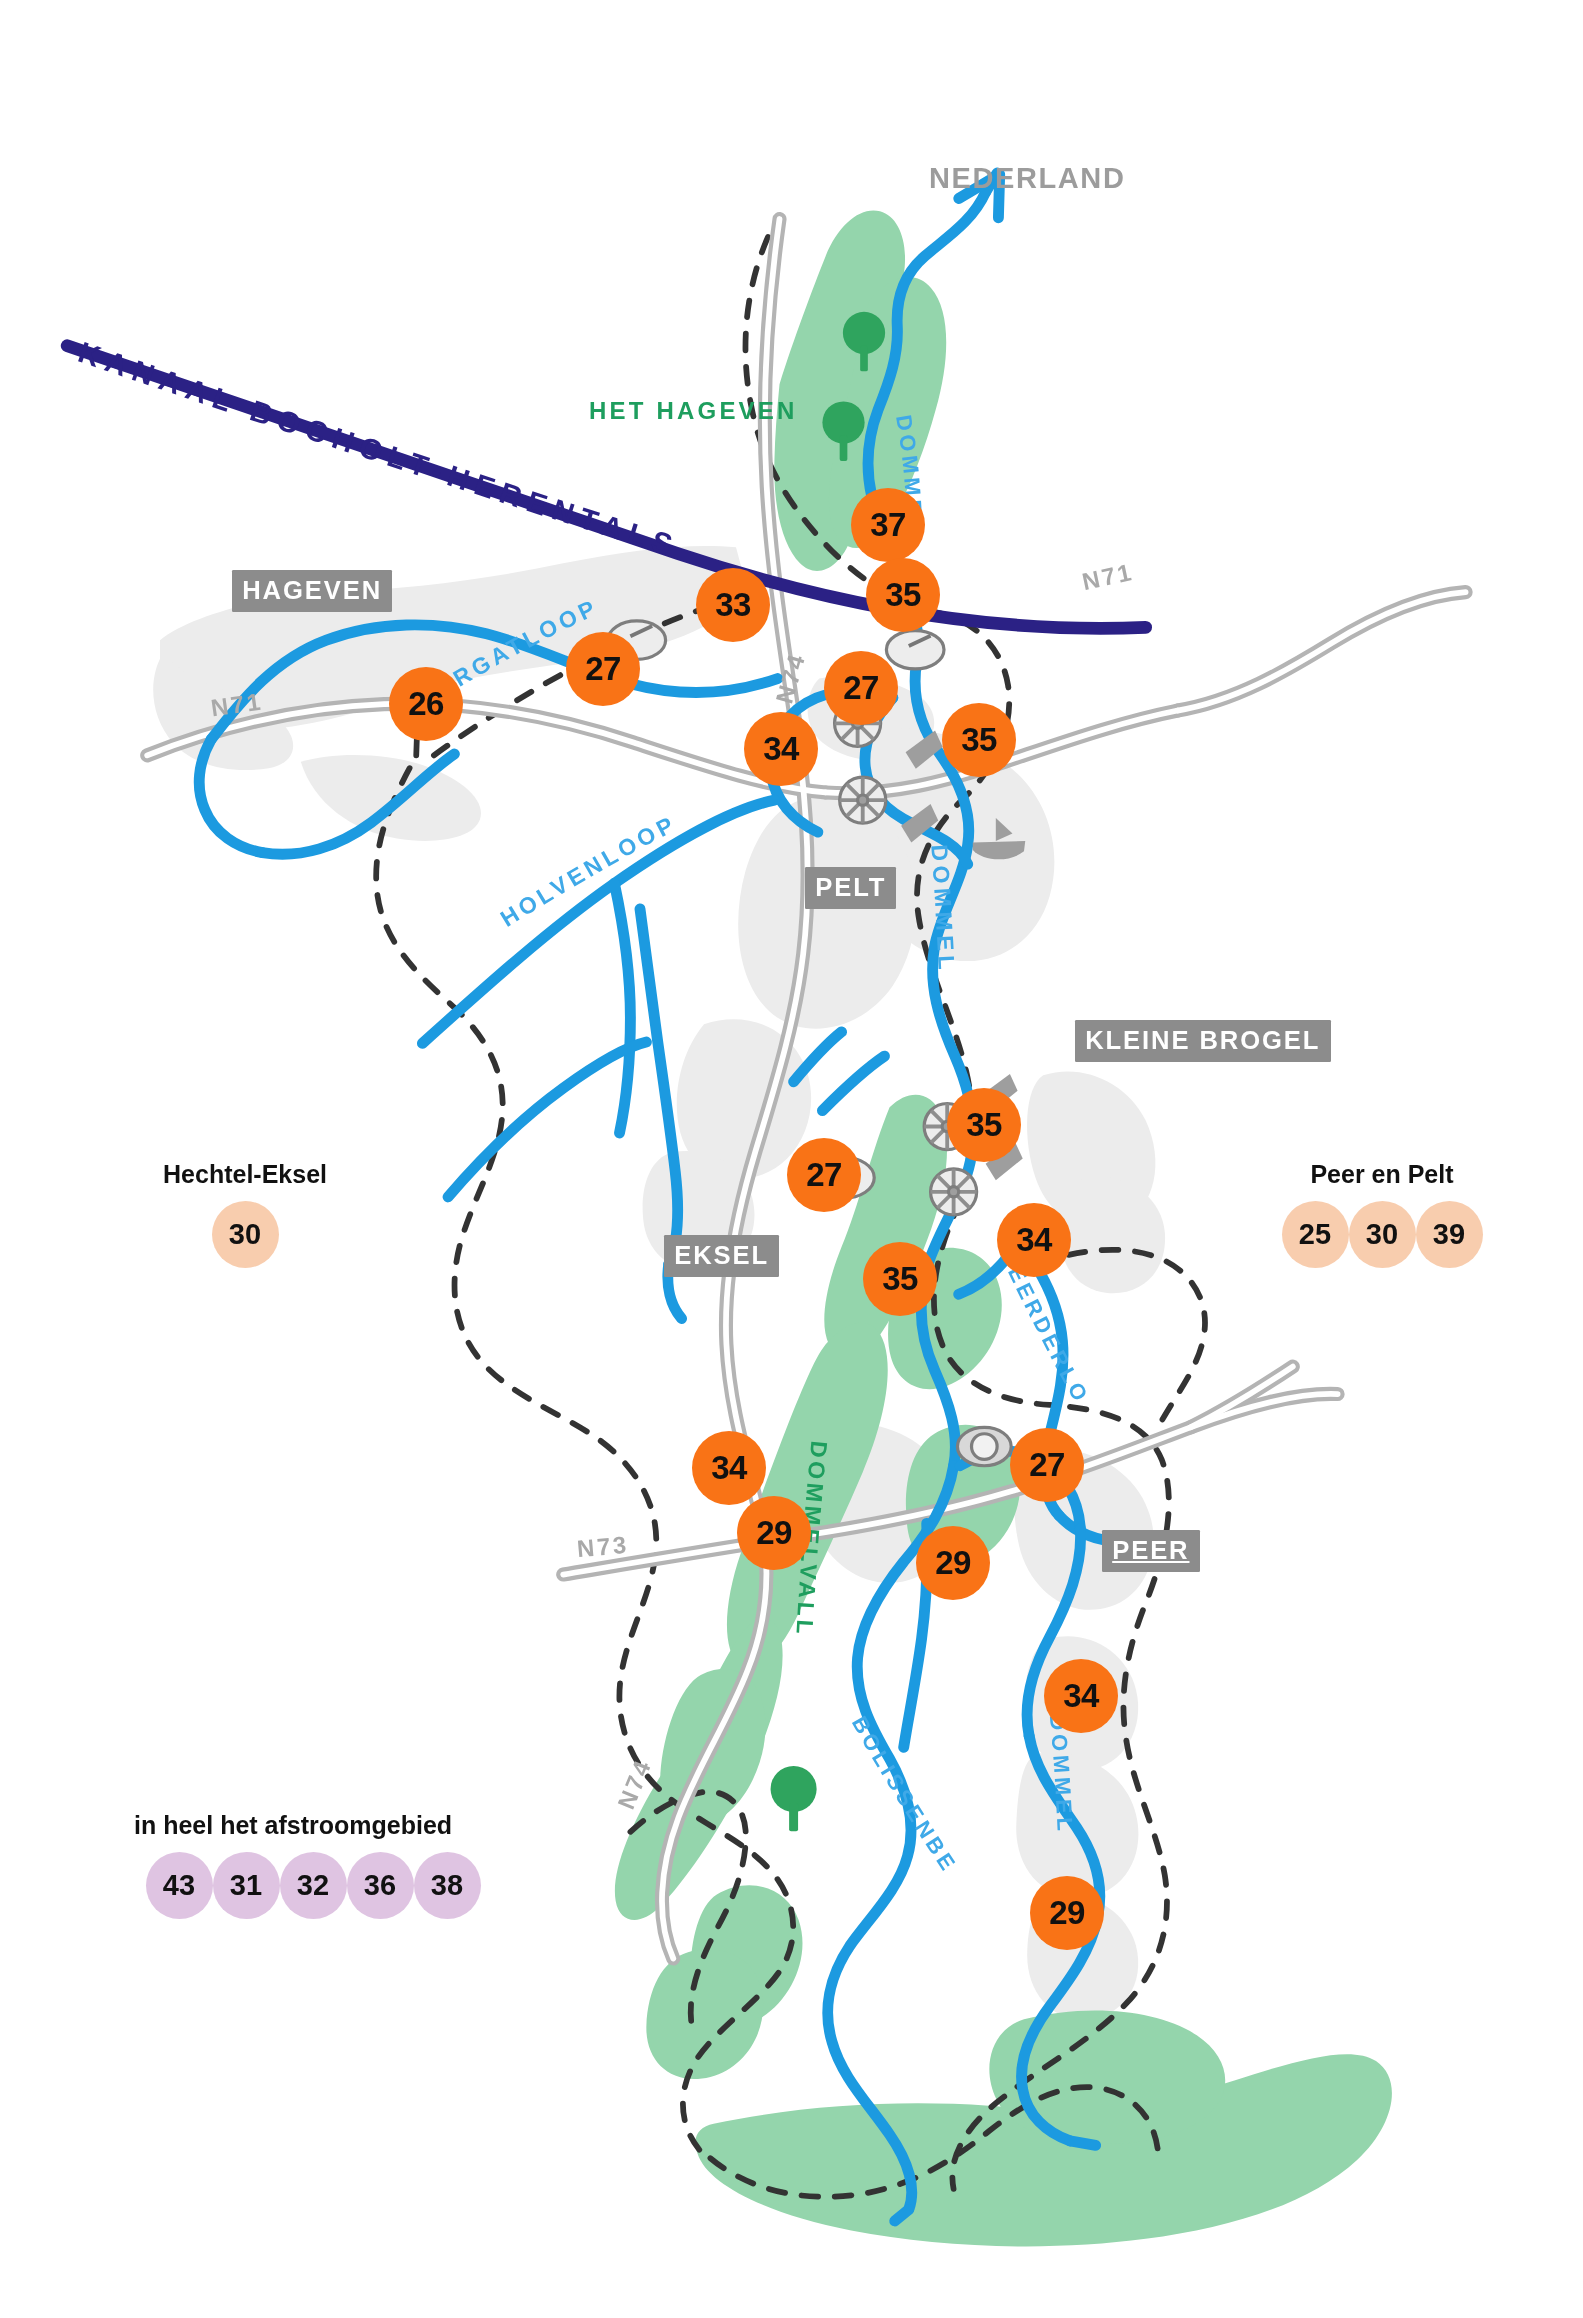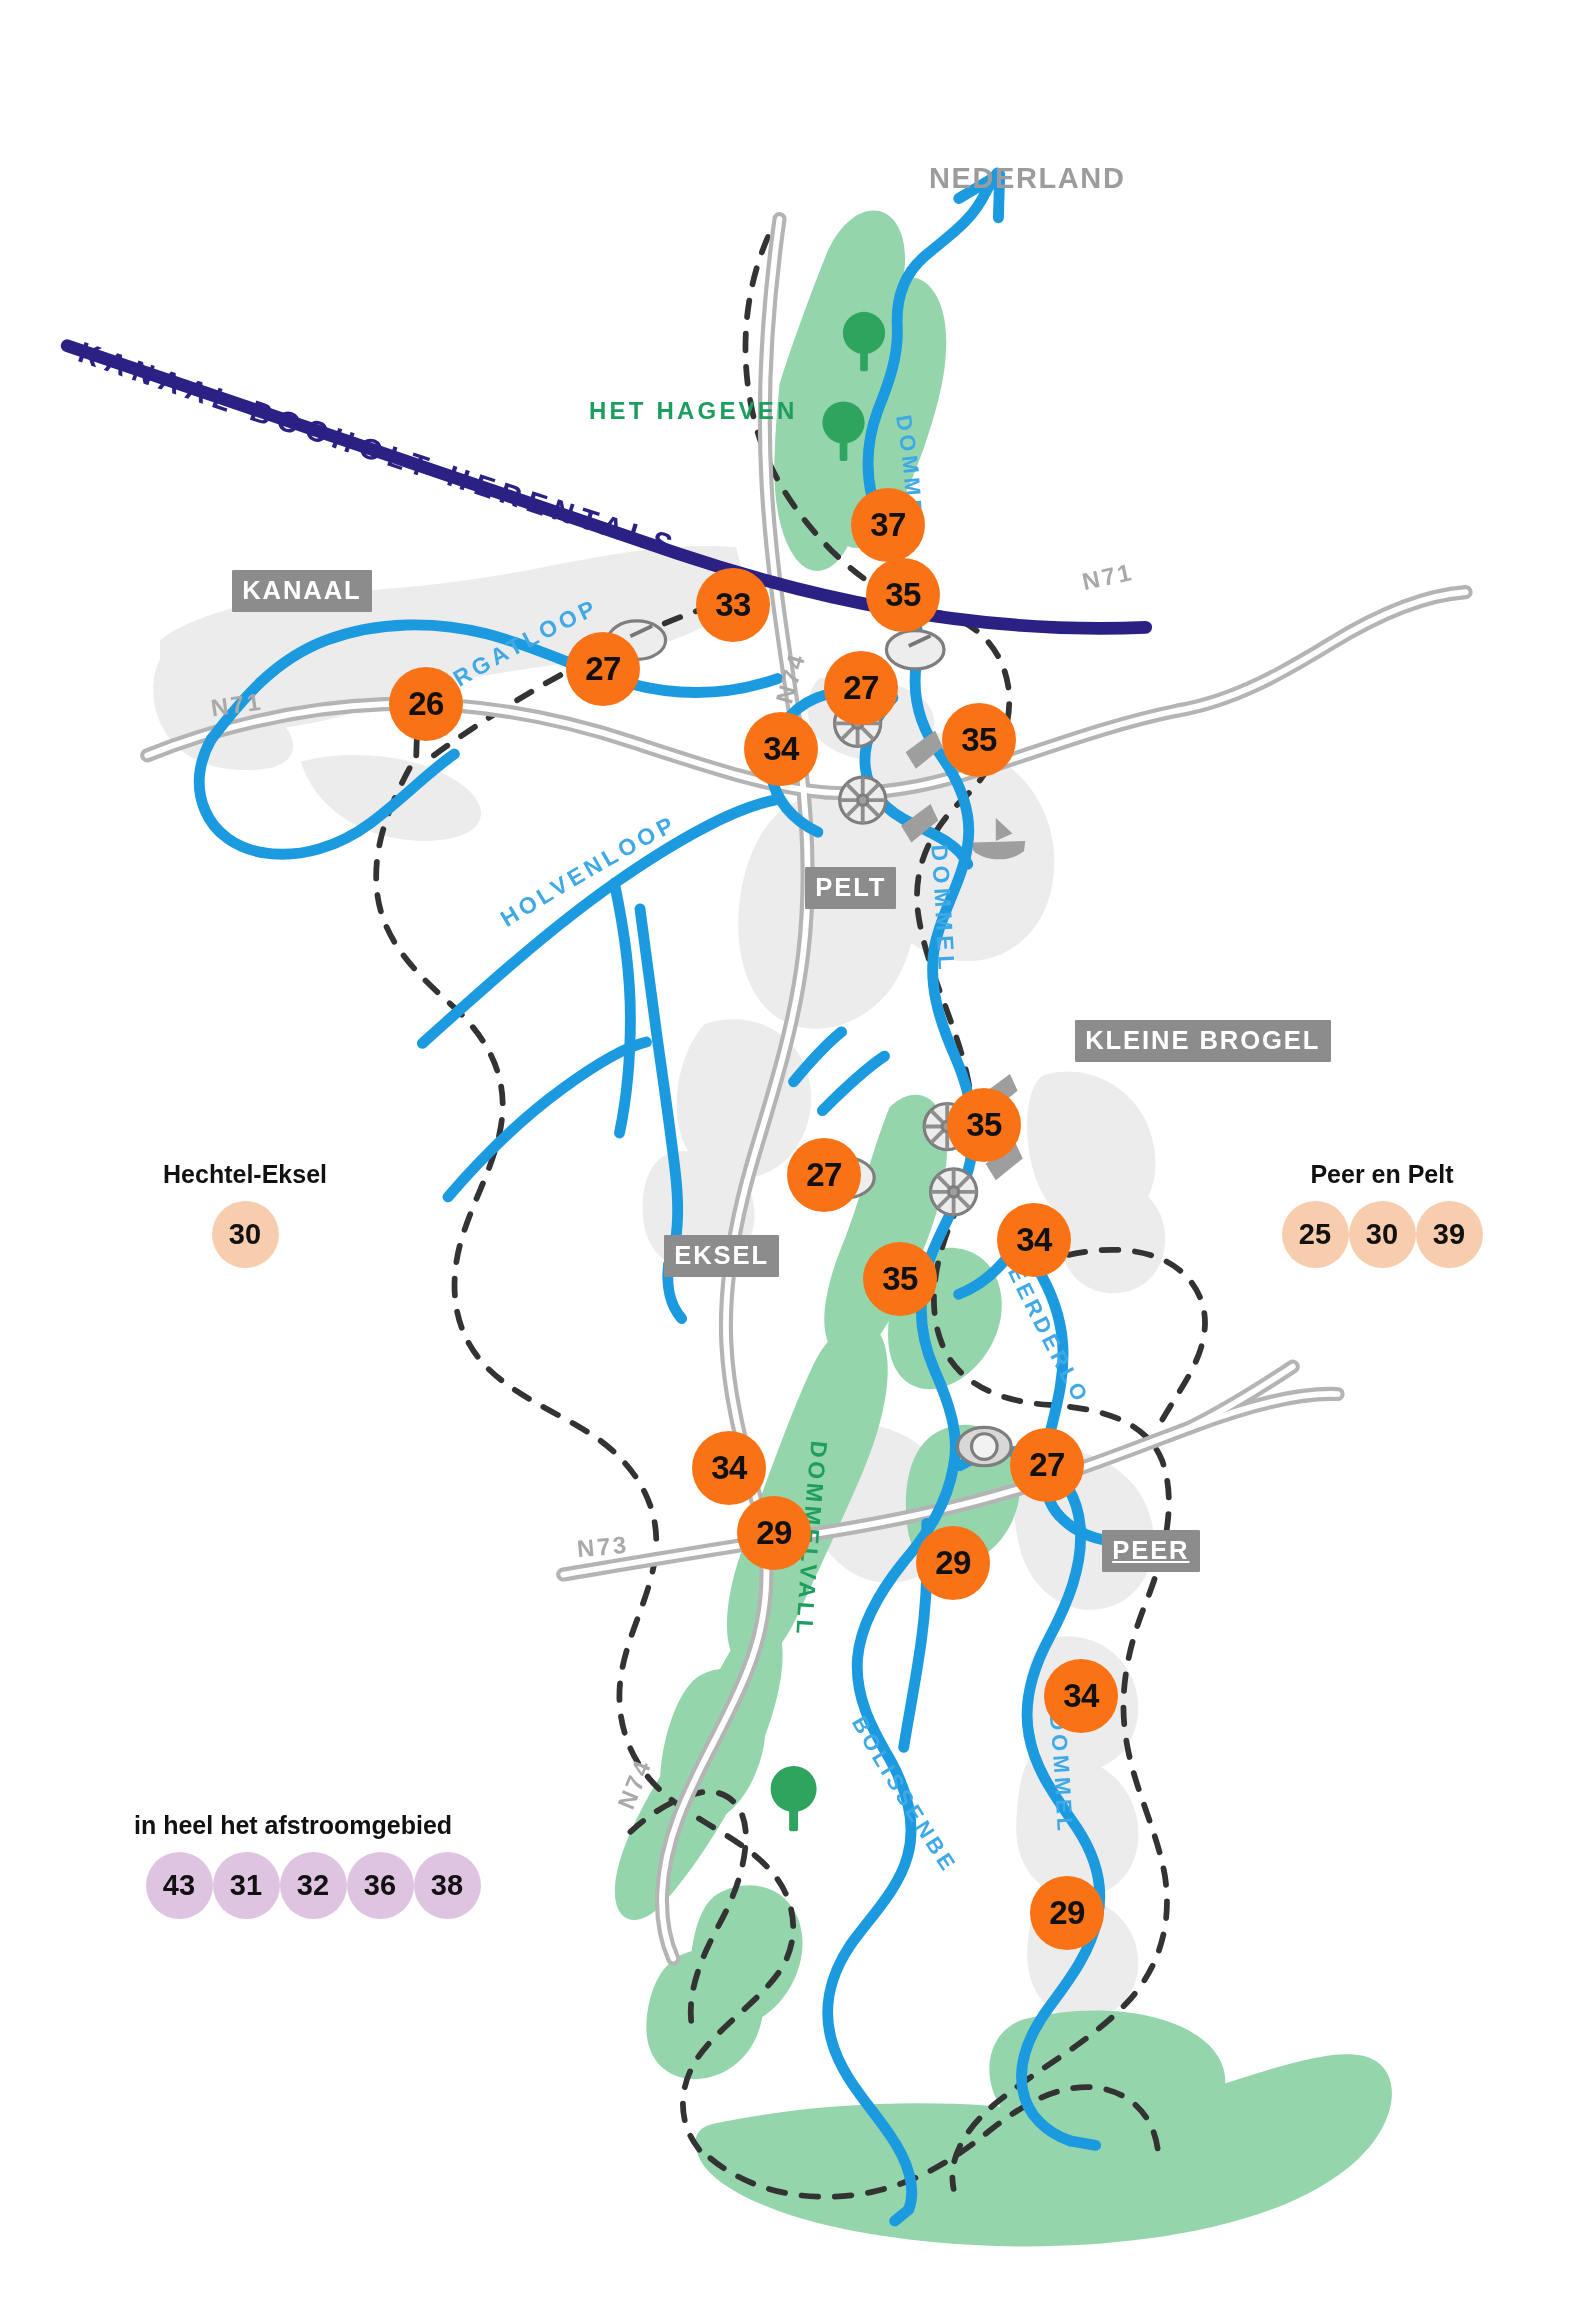--- a/index.html
+++ b/index.html
@@ -439,21 +439,21 @@
     </text>
     <text fill="#2B2185" font-size="46" font-weight="700" letter-spacing="11" font-family="'Liberation Sans',sans-serif">
       <textPath href="#p-canal" startOffset="10">KANAAL BOCHOLT-HERENTALS</textPath>
     </text>
   </svg>
 
   <div class="maplabel country-label" style="left:929px; top:162px;">NEDERLAND</div>
 
   <div class="maplabel nature-label" style="left:589px; top:397px;">HET HAGEVEN</div>
 
-  <div class="maplabel place-box" style="left:232px; top:570px;">KANAAL</div>
+  <div class="maplabel place-box" style="left:232px; top:570px;">HAGEVEN</div>
   <div class="maplabel place-box" style="left:805px; top:867px;">PELT</div>
   <div class="maplabel place-box" style="left:1075px; top:1020px;">KLEINE BROGEL</div>
   <div class="maplabel place-box" style="left:664px; top:1235px;">EKSEL</div>
   <div class="maplabel place-box" style="left:1102px; top:1530px;text-decoration:underline;">PEER</div>
 
   <div class="maplabel road-label" style="left:211px; top:691px; transform:rotate(-8deg);">N71</div>
   <div class="maplabel road-label" style="left:1082px; top:563px; transform:rotate(-12deg);">N71</div>
   <div class="maplabel road-label" style="left:765px; top:664px; transform:rotate(-74deg);">N74</div>
   <div class="maplabel road-label" style="left:577px; top:1533px; transform:rotate(-5deg);">N73</div>
   <div class="maplabel road-label" style="left:609px; top:1770px; transform:rotate(-68deg);">N74</div>

